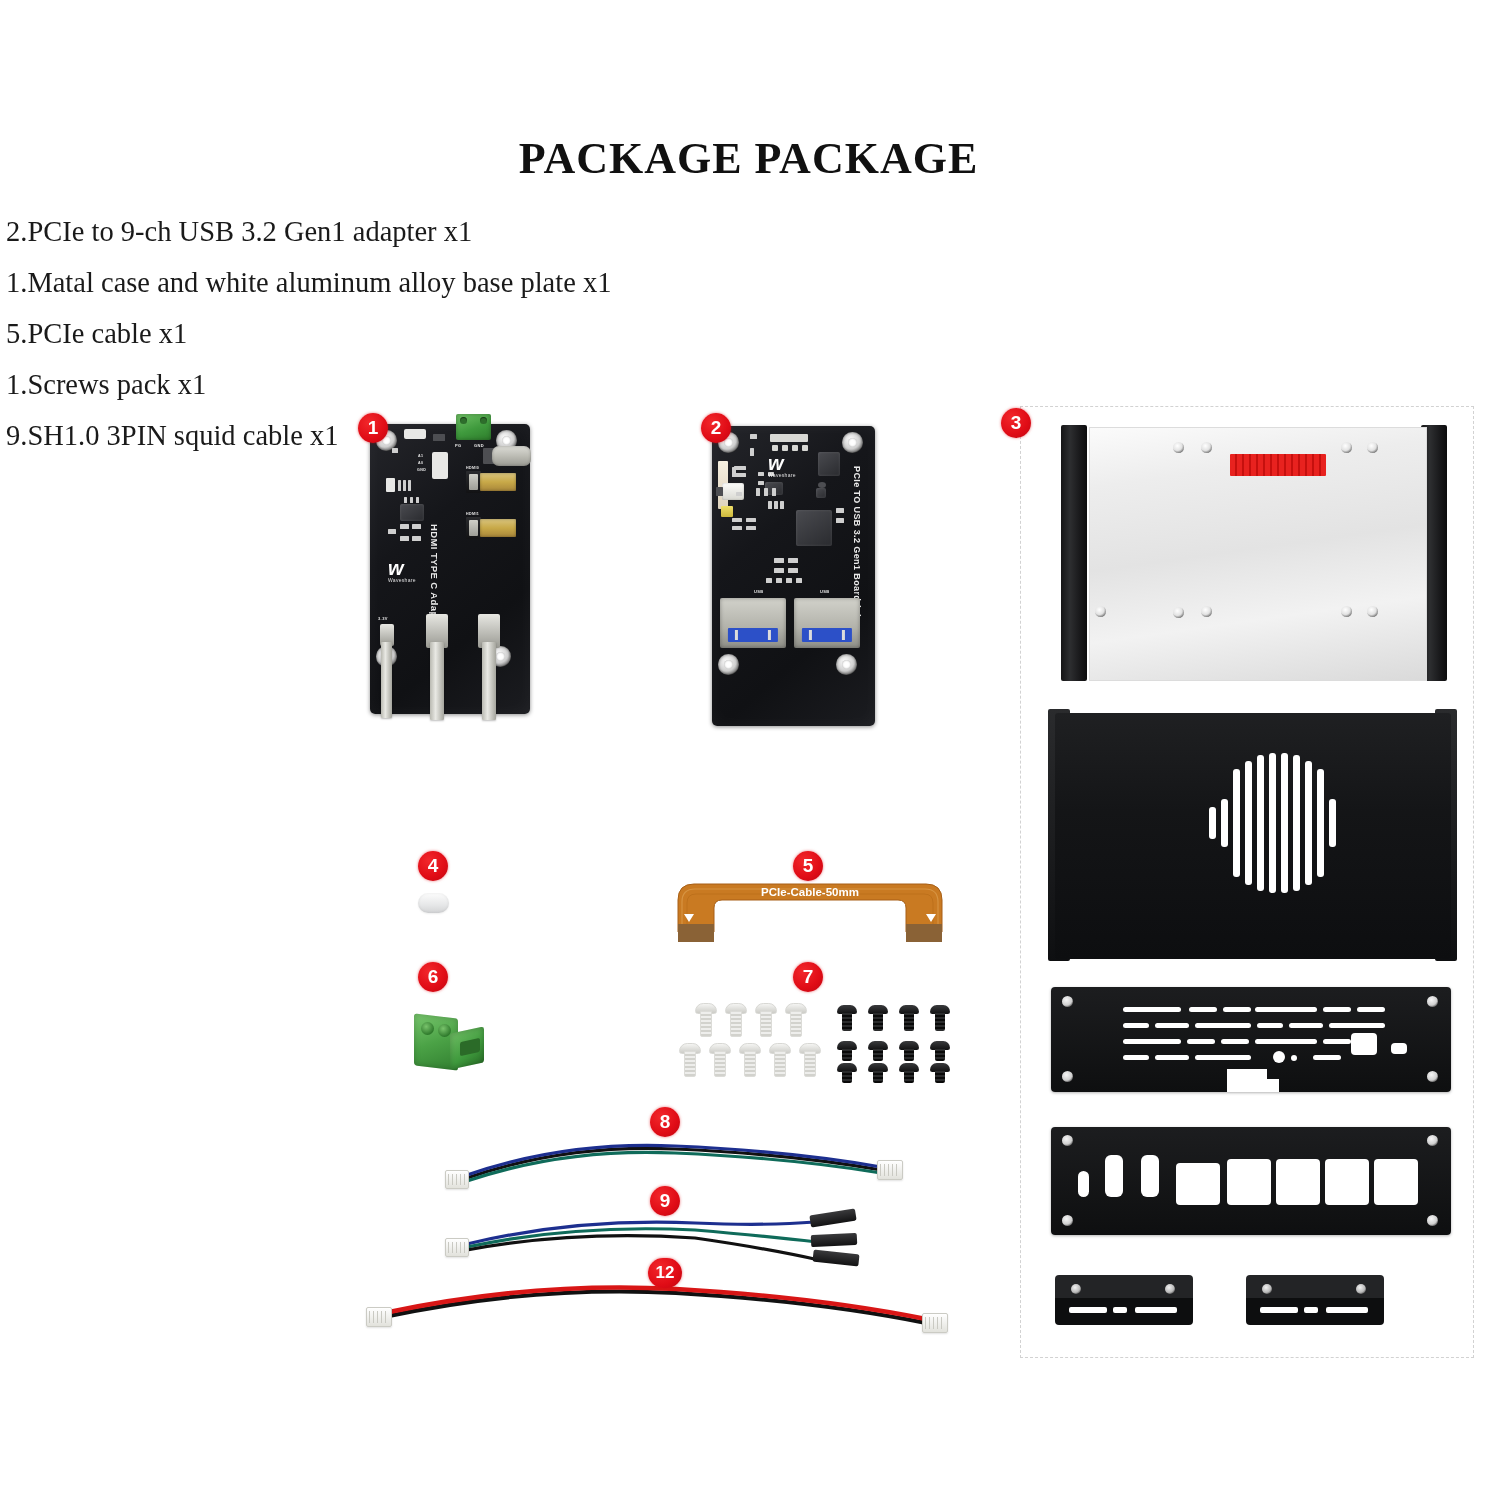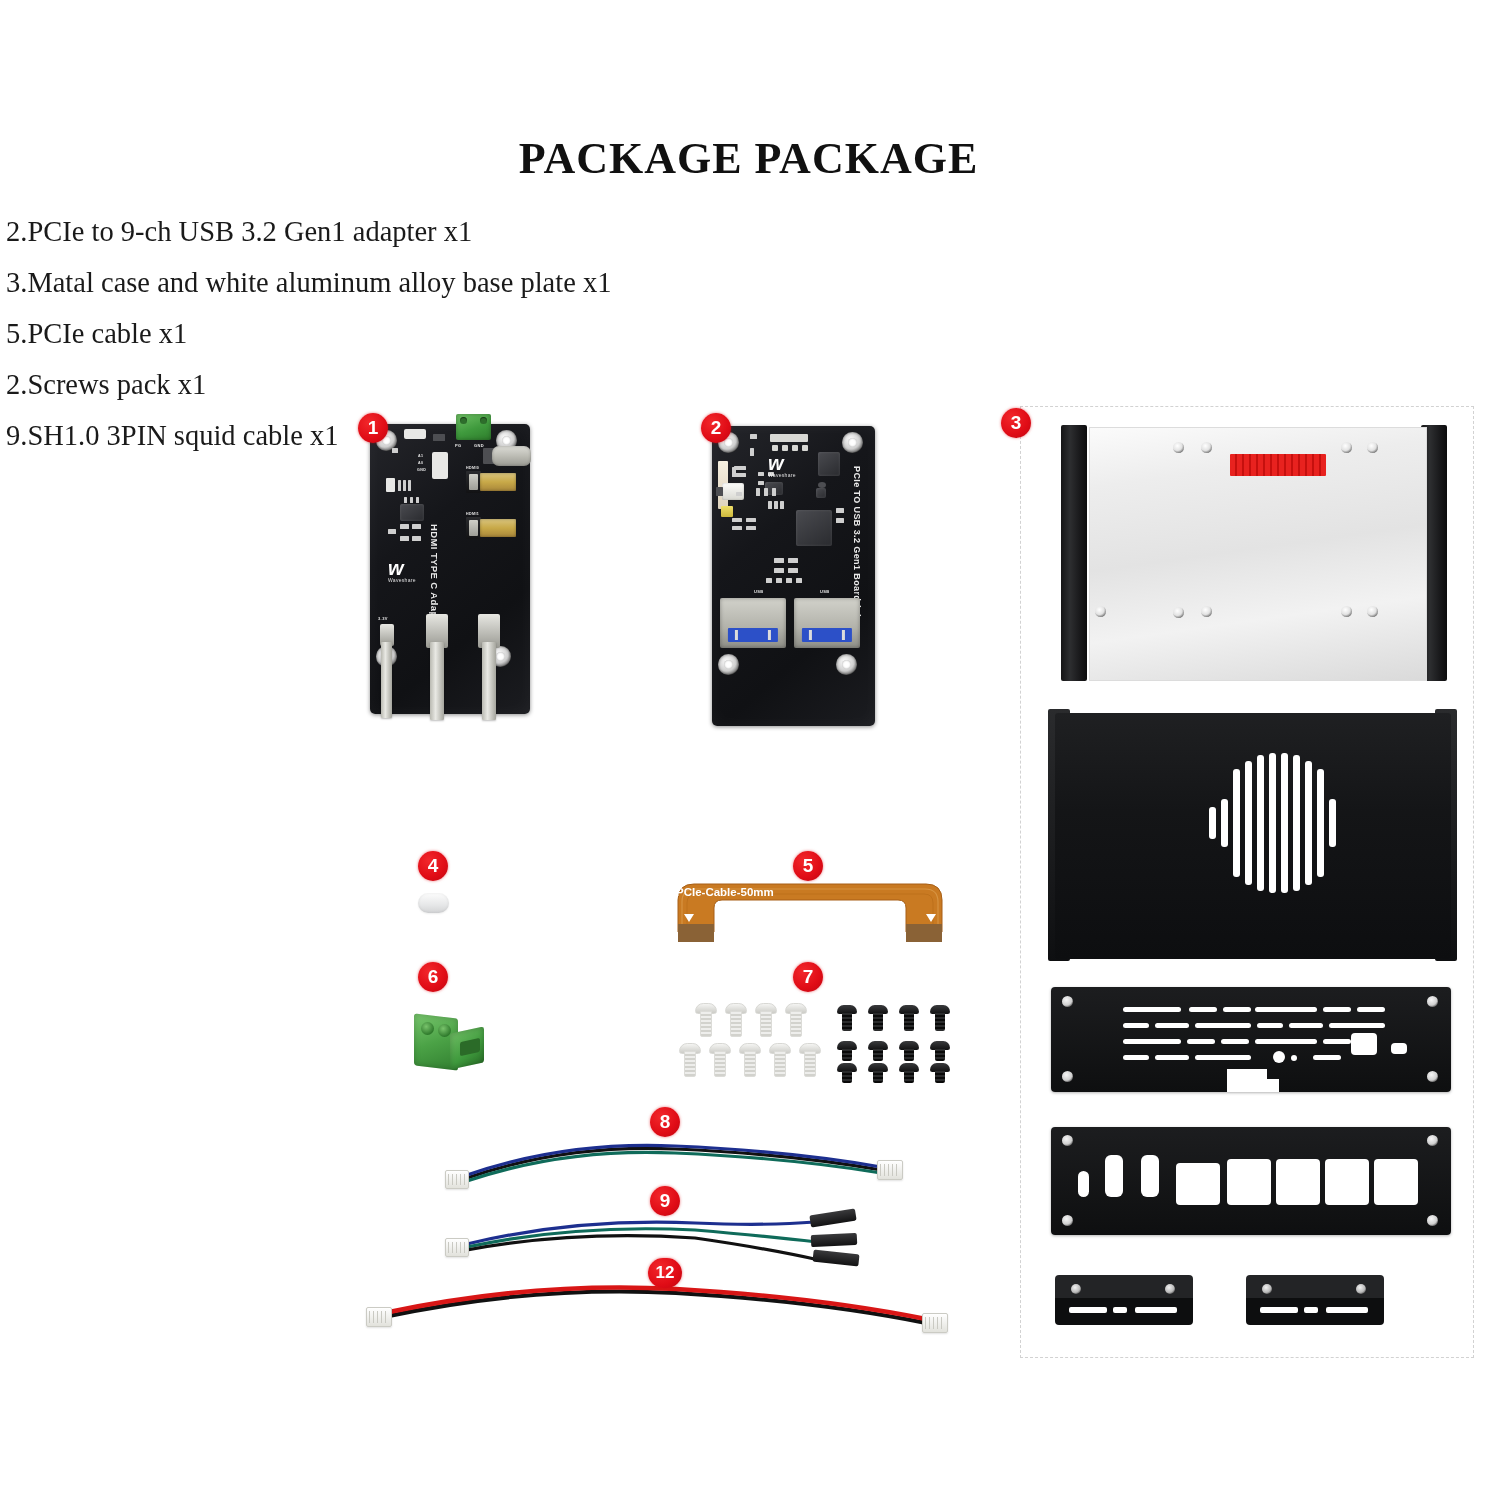--- a/index.html
+++ b/index.html
@@ -166,23 +166,23 @@
 
   svg{display:block;overflow:visible;}
 </style>
 </head>
 <body>
 
 <div id="page-title">PACKAGE PACKAGE</div>
 
 <div id="item-list">
   <div class="list-item">2.PCIe to 9-ch USB 3.2 Gen1 adapter x1</div>
-  <div class="list-item">3.Matal case and white aluminum alloy base plate x1</div>
+  <div class="list-item">1.Matal case and white aluminum alloy base plate x1</div>
   <div class="list-item">5.PCIe cable x1</div>
-  <div class="list-item">2.Screws pack x1</div>
+  <div class="list-item">1.Screws pack x1</div>
   <div class="list-item">9.SH1.0 3PIN squid cable x1</div>
 </div>
 
 <div class="badge" style="left:358px;top:413px">1</div>
 <div class="badge" style="left:701px;top:413px">2</div>
 <div class="badge" style="left:1001px;top:408px">3</div>
 <div class="badge" style="left:418px;top:851px">4</div>
 <div class="badge" style="left:793px;top:851px">5</div>
 <div class="badge" style="left:418px;top:962px">6</div>
 <div class="badge" style="left:793px;top:962px">7</div>
@@ -338,21 +338,21 @@
 <div id="pcie-cable" style="position:absolute;left:676px;top:876px;width:268px;height:68px">
   <svg width="268" height="68" viewBox="0 0 268 68">
     <path d="M2 56 L2 24 Q2 8 18 8 L250 8 Q266 8 266 24 L266 56 L230 56 L230 32 Q230 24 222 24 L46 24 Q38 24 38 32 L38 56 Z" fill="#c97a22" stroke="#a85f16" stroke-width="1"></path>
     <path d="M6 52 L6 26 Q6 13 19 13 L249 13 Q262 13 262 26 L262 52" fill="none" stroke="#d99a4a" stroke-width="1.2" opacity=".8"></path>
     <path d="M11 52 L11 27 Q11 18 20 18 L248 18 Q257 18 257 27 L257 52" fill="none" stroke="#b86c18" stroke-width="1" opacity=".7"></path>
     <rect x="2" y="48" width="36" height="18" fill="#8a6236"></rect>
     <rect x="230" y="48" width="36" height="18" fill="#8a6236"></rect>
     <polygon points="8,38 18,38 13,46" fill="#ffffff"></polygon>
     <polygon points="250,38 260,38 255,46" fill="#ffffff"></polygon>
   </svg>
-  <div style="position:absolute;left:0;top:10px;width:268px;
+  <div style="position:absolute;left:0;top:10px;width:268px;text-align:center;
               font-family:'Liberation Sans',sans-serif;font-weight:bold;font-size:11.5px;color:#ffffff;">PCIe-Cable-50mm</div>
 </div>
 
 <div id="screw-terminal">
   <div class="gt-main"></div>
   <div class="gt-hole" style="left:7px;top:12px"></div>
   <div class="gt-hole" style="left:24px;top:14px"></div>
   <div class="gt-side"></div>
   <div class="gt-slot"></div>
 </div>

